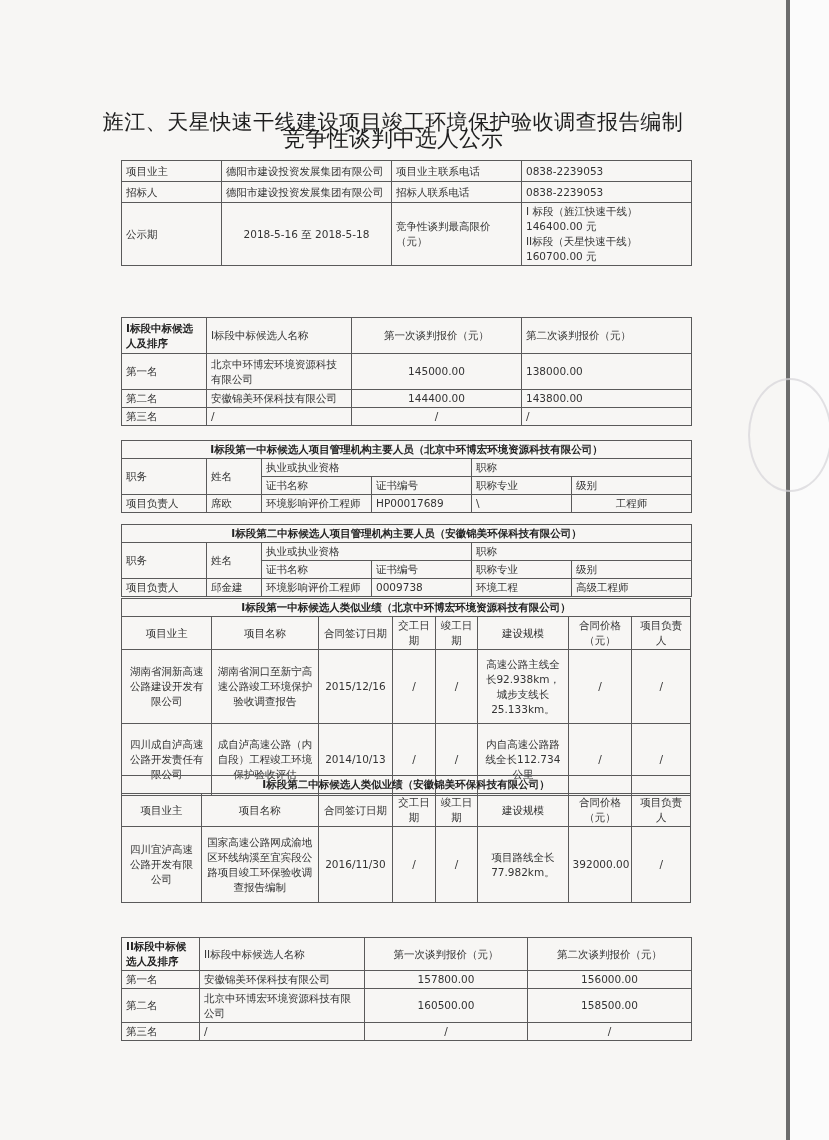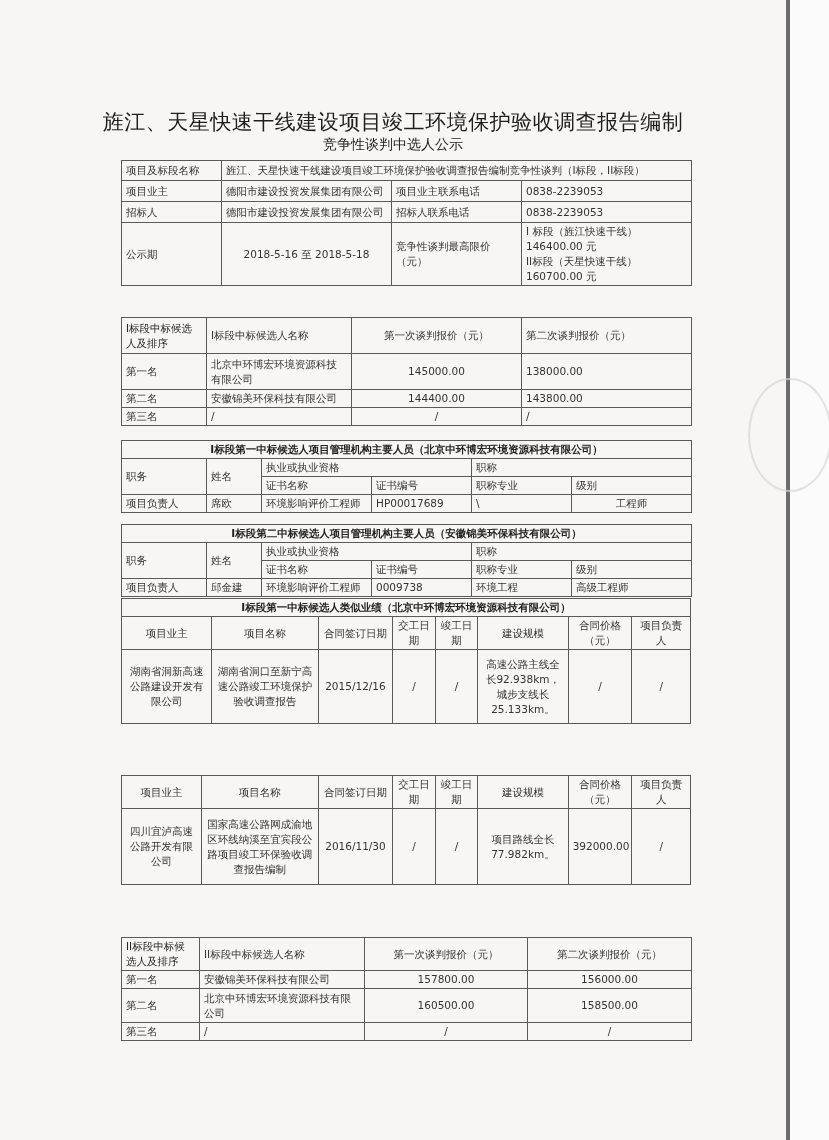--- a/index.html
+++ b/index.html
@@ -6,25 +6,25 @@
   body { width:829px; height:1140px; background:#f3f2f0; position:relative; overflow:hidden;
          font-family:"DejaVu Sans","Liberation Sans",sans-serif; color:#2a2a2a; }
   .page { position:absolute; left:0; top:0; width:786px; height:1140px; background:#f7f6f4; }
   .edge { position:absolute; left:786px; top:0; width:4px; height:1140px; background:#6c6c6c; }
   .edge2 { position:absolute; left:790px; top:0; width:39px; height:1140px; background:#fbfbfb; }
   .stamp { position:absolute; left:748px; top:378px; width:80px; height:110px; border:2px solid #d6d4d8;
            border-radius:50%; opacity:.7; }
   .title { position:absolute; left:0; width:786px; text-align:center; font-family:"DejaVu Serif","Liberation Serif",serif;
            color:#1e1e1e; }
   .t1 { top:108px; font-size:21px; letter-spacing:0.5px; }
-  .t2 { top:136px; font-size:14px; }
+  .t2 { top:124px; font-size:22px; }
   table { border-collapse:collapse; position:absolute; left:121px; width:570px; table-layout:fixed; }
   td { border:1px solid #5a5a5a; font-size:10.5px; padding:1px 4px; color:#333; line-height:15px; vertical-align:middle; }
   .c { text-align:center; }
-  .b { font-weight:normal; color:#222; }
+  .b { font-weight:bold; color:#222; }
   .secthead { text-align:center; font-weight:bold; color:#222; }
 </style>
 </head>
 <body>
 
 <div class="page"></div>
 <div class="edge"></div>
 <div class="edge2"></div>
 <div class="stamp"></div>
 
@@ -32,24 +32,20 @@
 <div class="title t2">竞争性谈判中选人公示</div>
 
 <table style="top:160px;">
   <colgroup>
       <col style="width:100px">
       <col style="width:170px">
       <col style="width:130px">
       <col style="width:170px">
     </colgroup>
   <tbody>
-      <tr style="height:20px">
-    <td>项目及标段名称</td>
-    <td colspan="3">旌江、天星快速干线建设项目竣工环境保护验收调查报告编制竞争性谈判（I标段，II标段）</td>
-  </tr>
   <tr style="height:21px">
     <td>项目业主</td>
     <td>德阳市建设投资发展集团有限公司</td>
     <td>项目业主联系电话</td>
     <td>0838-2239053</td>
   </tr>
   <tr style="height:21px">
     <td>招标人</td>
     <td>德阳市建设投资发展集团有限公司</td>
     <td>招标人联系电话</td>
@@ -202,35 +198,48 @@
   <tr style="height:74px">
     <td class="c">湖南省洞新高速公路建设开发有限公司</td>
     <td class="c">湖南省洞口至新宁高速公路竣工环境保护验收调查报告</td>
     <td class="c">2015/12/16</td>
     <td class="c">/</td>
     <td class="c">/</td>
     <td class="c">高速公路主线全长92.938km，城步支线长25.133km。</td>
     <td class="c">/</td>
     <td class="c">/</td>
   </tr>
+  <tr style="height:72px">
+    <td class="c">四川成自泸高速公路开发责任有限公司</td>
+    <td class="c">成自泸高速公路（内自段）工程竣工环境保护验收评估</td>
+    <td class="c">2014/10/13</td>
+    <td class="c">/</td>
+    <td class="c">/</td>
+    <td class="c">内自高速公路路线全长112.734公里</td>
+    <td class="c">/</td>
+    <td class="c">/</td>
+  </tr>
 </tbody>
   </table>
 
 <table style="top:775px;">
   <colgroup>
       <col style="width:75px">
       <col style="width:110px">
       <col style="width:70px">
       <col style="width:40px">
       <col style="width:40px">
       <col style="width:85px">
       <col style="width:60px">
       <col style="width:55px">
     </colgroup>
   <tbody>
+      <tr style="height:16px">
+        <td colspan="8" class="secthead">I标段第二中标候选人类似业绩（安徽锦美环保科技有限公司）</td>
+      </tr>
   <tr style="height:30px">
     <td class="c">项目业主</td>
     <td class="c">项目名称</td>
     <td class="c">合同签订日期</td>
     <td class="c">交工日期</td>
     <td class="c">竣工日期</td>
     <td class="c">建设规模</td>
     <td class="c">合同价格（元）</td>
     <td class="c">项目负责人</td>
   </tr>

